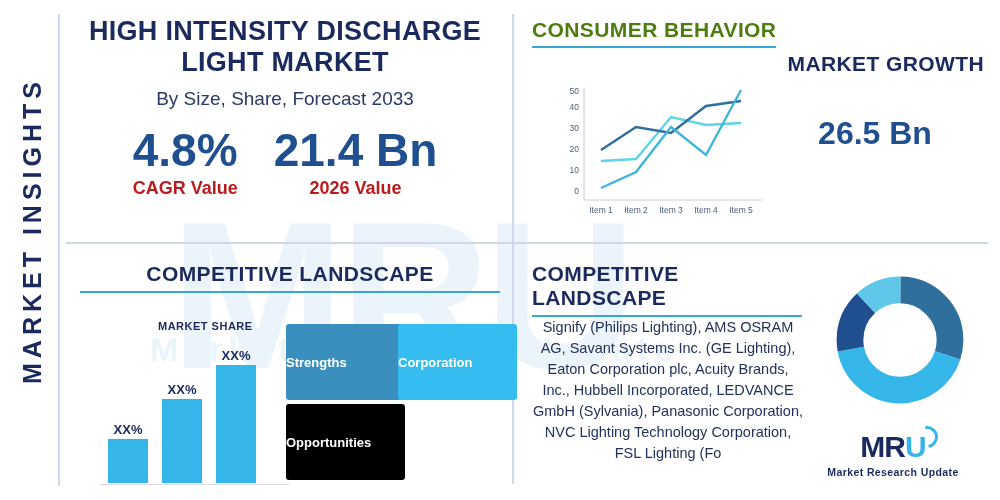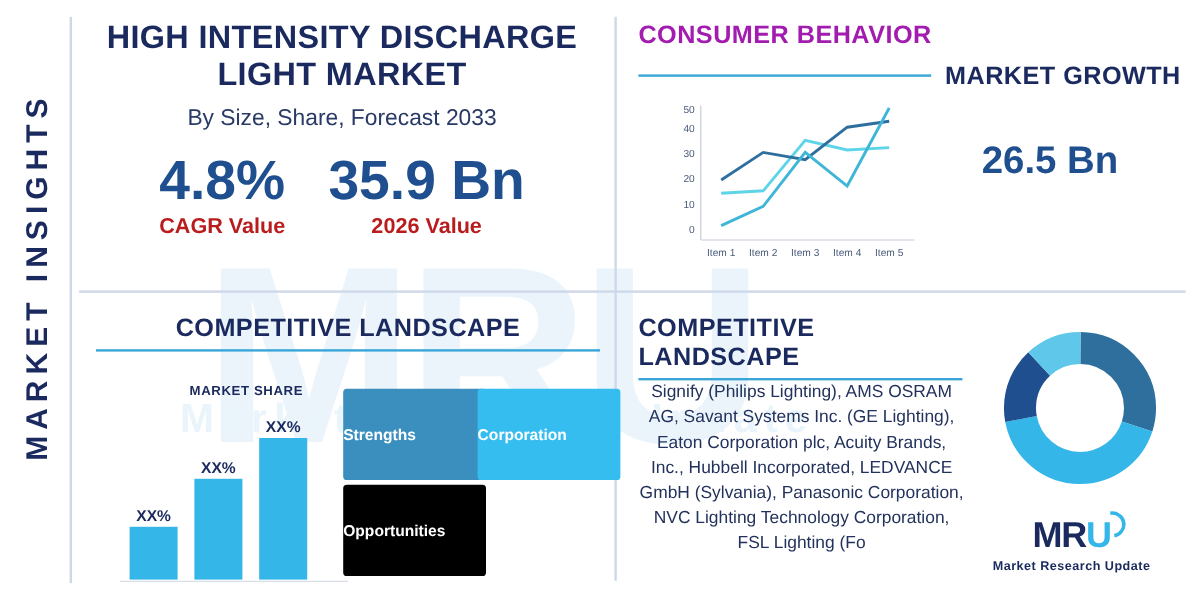--- a/index.html
+++ b/index.html
@@ -52,22 +52,22 @@
   .tl .sub{
     margin-top:10px;font-size:19px;color:#2a3a66;font-weight:400;
   }
   .kpis{display:flex;justify-content:center;gap:36px;margin-top:14px;}
   .kpi .val{font-size:46px;font-weight:700;color:#1f4f8f;line-height:52px;}
   .kpi .lbl{font-size:18px;font-weight:700;color:#b91c1c;margin-top:2px;}
 
   
   .tr{position:absolute;left:532px;top:18px;width:452px;z-index:2;}
   .tr .title{
-    font-size:21px;font-weight:700;color:#a21caf;letter-spacing:.4px;
-    display:inline-block;padding-bottom:20px;border-bottom:2px solid #3aa6d8;
+    font-size:21px;font-weight:700;color:#4d7c0f;letter-spacing:.4px;
+    display:inline-block;padding-bottom:4px;border-bottom:2px solid #3aa6d8;
   }
   .tr .mg{
     position:absolute;right:0;top:34px;font-size:21px;font-weight:700;color:#1b2a5e;
     letter-spacing:.4px;
   }
   .chartbox{position:absolute;left:18px;top:62px;width:220px;height:155px;}
   .bigval{position:absolute;right:4px;top:90px;width:210px;text-align:center;}
   .bigval .v{font-size:32px;font-weight:700;color:#1f4f8f;line-height:50px;}
   .bigval .l{font-size:19px;font-weight:700;color:#1b2a5e;margin-top:2px;}
 
@@ -138,21 +138,21 @@
 
   <div class="tl">
     <h1>HIGH INTENSITY DISCHARGE LIGHT MARKET</h1>
     <div class="sub">By Size, Share, Forecast 2033</div>
     <div class="kpis">
       <div class="kpi">
         <div class="val">4.8%</div>
         <div class="lbl">CAGR Value</div>
       </div>
       <div class="kpi">
-        <div class="val">35.9 Bn</div>
+        <div class="val">21.4 Bn</div>
         <div class="lbl">2026 Value</div>
       </div>
     </div>
   </div>
 
   <div class="tr">
     <span class="title">CONSUMER BEHAVIOR</span>
     <div class="mg">MARKET GROWTH</div>
 
     <div class="chartbox">

